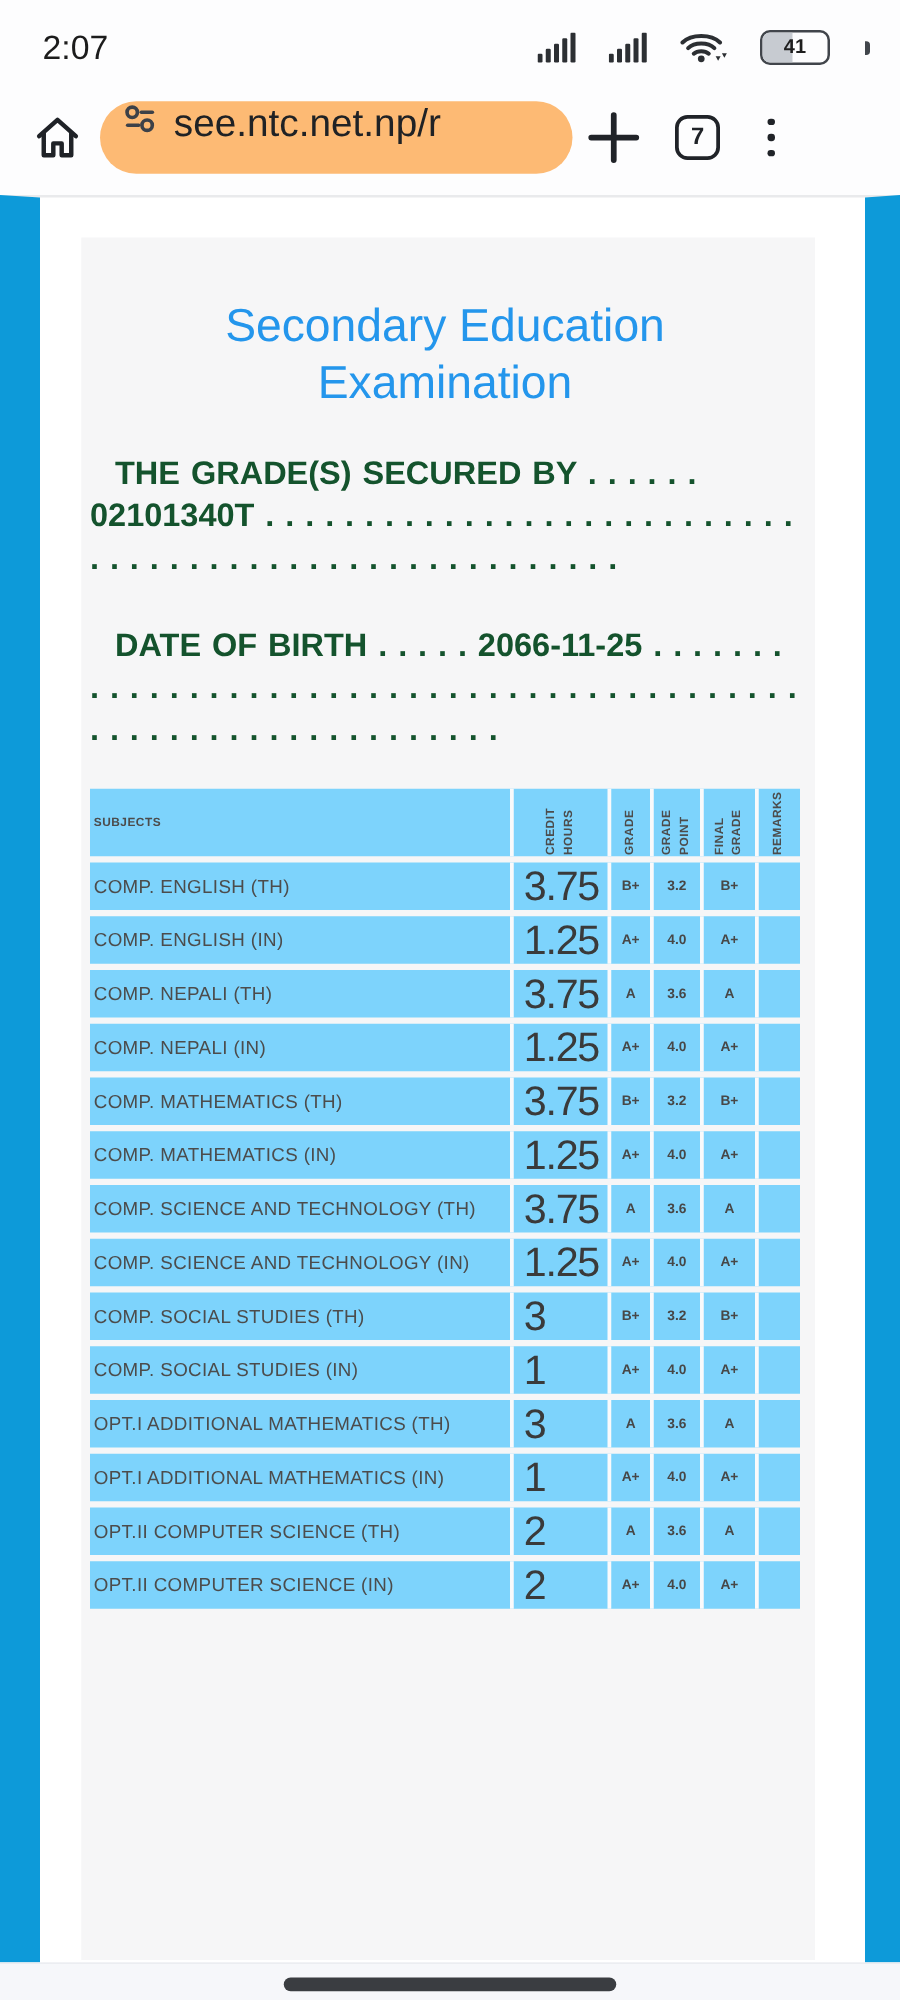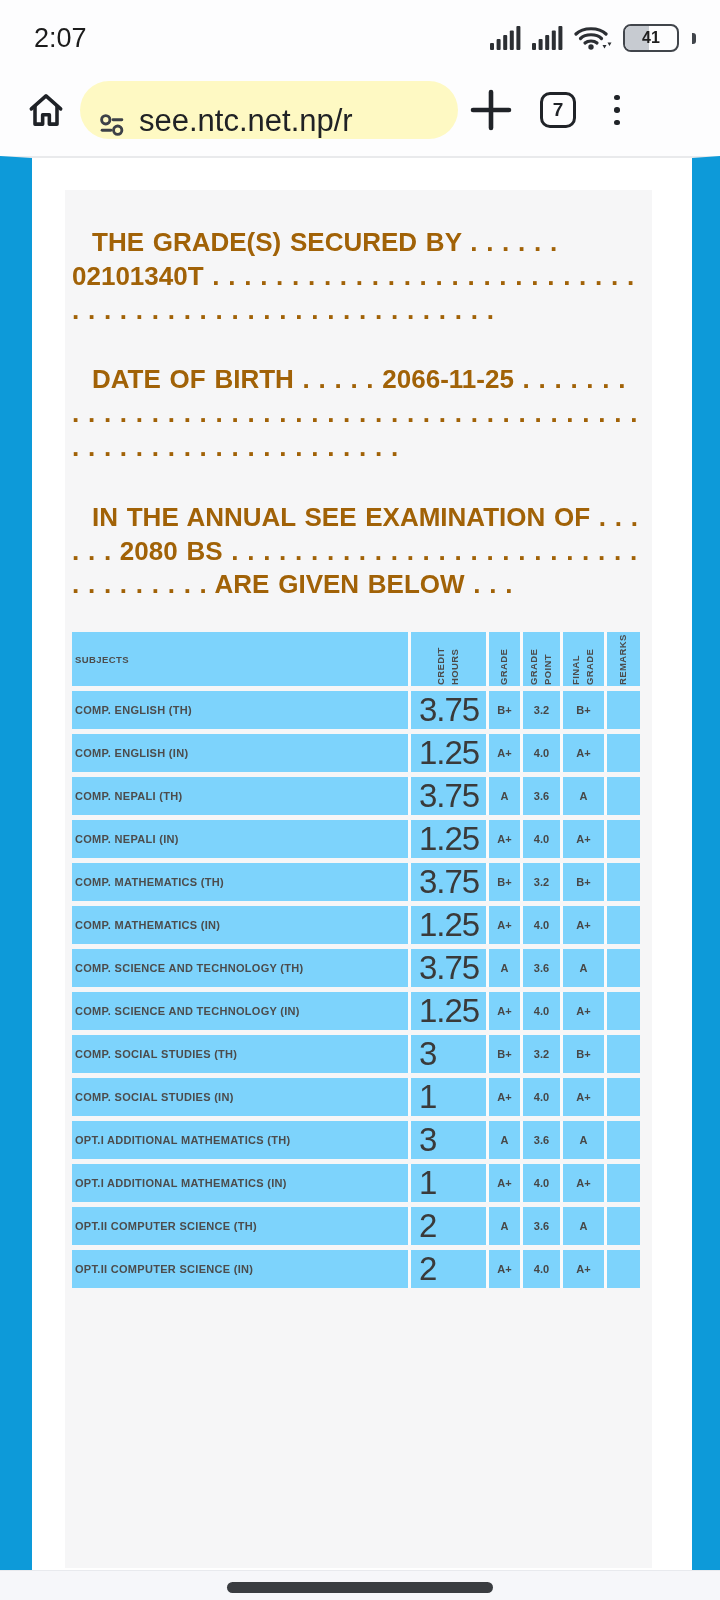--- a/index.html
+++ b/index.html
@@ -3,61 +3,61 @@
 <meta charset="utf-8">
 <style>
   * { box-sizing: border-box; margin: 0; padding: 0; }
   html,body { width:720px; height:1600px; overflow:hidden; }
   body { font-family:"Liberation Sans", sans-serif; background:#fdfdfe; }
 
   
   .status-bar { height:70px; display:flex; align-items:center; justify-content:space-between;
                 padding:6px 24px 0 34px; background:#fdfdfe; }
   .time { font-size:27px; color:#1c1c1c; }
-  .status-icons { display:flex; align-items:center; gap:11px; }
+  .status-icons { display:flex; align-items:center; gap:26px; }
   .battery { position:relative; width:56px; height:28px; border:2.5px solid #41454b; border-radius:8px;
              display:flex; align-items:center; justify-content:center; overflow:hidden; }
   .battery-fill { position:absolute; left:0; top:0; bottom:0; width:46%; background:#c7cbd1; }
   .battery-num { position:relative; font-size:16px; font-weight:700; color:#1e1e1e; }
   .battery-nub { width:4px; height:11px; background:#41454b; border-radius:0 3px 3px 0; margin-left:2px; }
 
   
   .toolbar { height:86px; display:flex; align-items:center; padding:0 14px 6px 20px; background:#fdfdfe; }
   .home-btn { width:52px; display:flex; justify-content:center; }
-  .url-pill { flex:0 0 378px; height:58px; border-radius:30px; background:#fef9c3;
-              display:flex; align-items:flex-end; padding:0 18px; margin-left:8px; overflow:hidden; }
+  .url-pill { flex:0 0 378px; height:58px; border-radius:30px; background:#fdba74;
+              display:flex; align-items:flex-start; padding:0 18px; margin-left:8px; overflow:hidden; }
   .url-text { font-size:31px; color:#202225; margin-left:13px; white-space:nowrap; }
   .plus-btn { width:66px; display:flex; justify-content:center; }
   .tab-btn { width:36px; height:36px; border:3.4px solid #202328; border-radius:10px;
              display:flex; align-items:center; justify-content:center;
              font-size:19px; font-weight:700; color:#202328; margin:0 30px 0 16px; }
   .menu-btn { display:flex; flex-direction:column; gap:7px; padding:4px 8px; }
   .menu-btn i { width:5.5px; height:5.5px; border-radius:50%; background:#202328; }
 
   
   .viewport { height:1414px; background:#ffffff; border-top:2px solid #e9eaec;
               border-left:32px solid #0d9ad9; border-right:28px solid #0d9ad9; position:relative; }
   .card { width:587px; height:1378px; margin-left:33px; margin-top:32px;
           background:#f6f6f7; padding:2px 12px 0 7px; overflow:hidden; }
 
   .doc-title { max-width:470px; margin:46px auto 0; text-align:center;
                font-size:37px; line-height:1.22; font-weight:400; color:#2496ec; }
   .sheet-type { text-align:center; font-size:31px; font-weight:700; color:#3d3d3d;
                 margin-top:10px; letter-spacing:.5px; }
-  .para { font-size:26px; font-weight:700; color:#a16207; line-height:1.3;
+  .para { font-size:26px; font-weight:700; color:#14532d; line-height:1.3;
           text-indent:20px; margin-top:36px; word-spacing:1.5px; }
   .para:first-of-type { margin-top:34px; }
 
   
   .grade-table { margin-top:30px; }
   .t-row { display:flex; align-items:center; background:#7dd3fc; margin-bottom:5px; min-height:38px; }
   .t-head { min-height:54px; }
   .cell + .cell { border-left:3px solid #fafafb; align-self:stretch;
                   display:flex; align-items:center; justify-content:center; }
-  .c-subject { flex:1; font-size:11px; font-weight:700; color:#4c4c4c;
+  .c-subject { flex:1; font-size:15px; font-weight:400; color:#4c4c4c;
                letter-spacing:.3px; padding-left:3px; }
   .c-credit  { width:78px; }
   .c-grade   { width:34px; }
   .c-point   { width:40px; }
   .c-final   { width:44px; }
   .c-remarks { width:36px; }
   .t-row .c-credit { font-size:33px; font-weight:400; color:#3a3a3a; letter-spacing:-1px;
                      justify-content:flex-start; padding-left:8px; }
   .t-row .c-grade, .t-row .c-point, .t-row .c-final, .t-row .c-remarks
         { font-size:11px; font-weight:700; color:#474747; }
@@ -160,24 +160,24 @@
     <div class="menu-btn">
       <i></i>
         <i></i>
         <i></i>
     </div>
   </div>
 
   <div class="viewport">
     <div class="card">
 
+      <h1 class="doc-title">Secondary Education Examination</h1>
 
       <p class="para">THE GRADE(S) SECURED BY . . . . . . 02101340T . . . . . . . . . . . . . . . . . . . . . . . . . . . . . . . . . . . . . . . . . . . . . . . . . . . . . .</p>
       <p class="para">DATE OF BIRTH . . . . . 2066-11-25 . . . . . . . . . . . . . . . . . . . . . . . . . . . . . . . . . . . . . . . . . . . . . . . . . . . . . . . . . . . . . . . .</p>
-      <p class="para">IN THE ANNUAL SEE EXAMINATION OF . . . . . . 2080 BS . . . . . . . . . . . . . . . . . . . . . . . . . . . . . . . . . . . ARE GIVEN BELOW . . .</p>
 
       <div class="grade-table">
 
         <div class="t-row t-head">
           <div class="cell c-subject">SUBJECTS</div>
           <div class="cell c-credit">
               <span class="rot">CREDIT HOURS</span>
             </div>
           <div class="cell c-grade">
               <span class="rot">GRADE</span>

